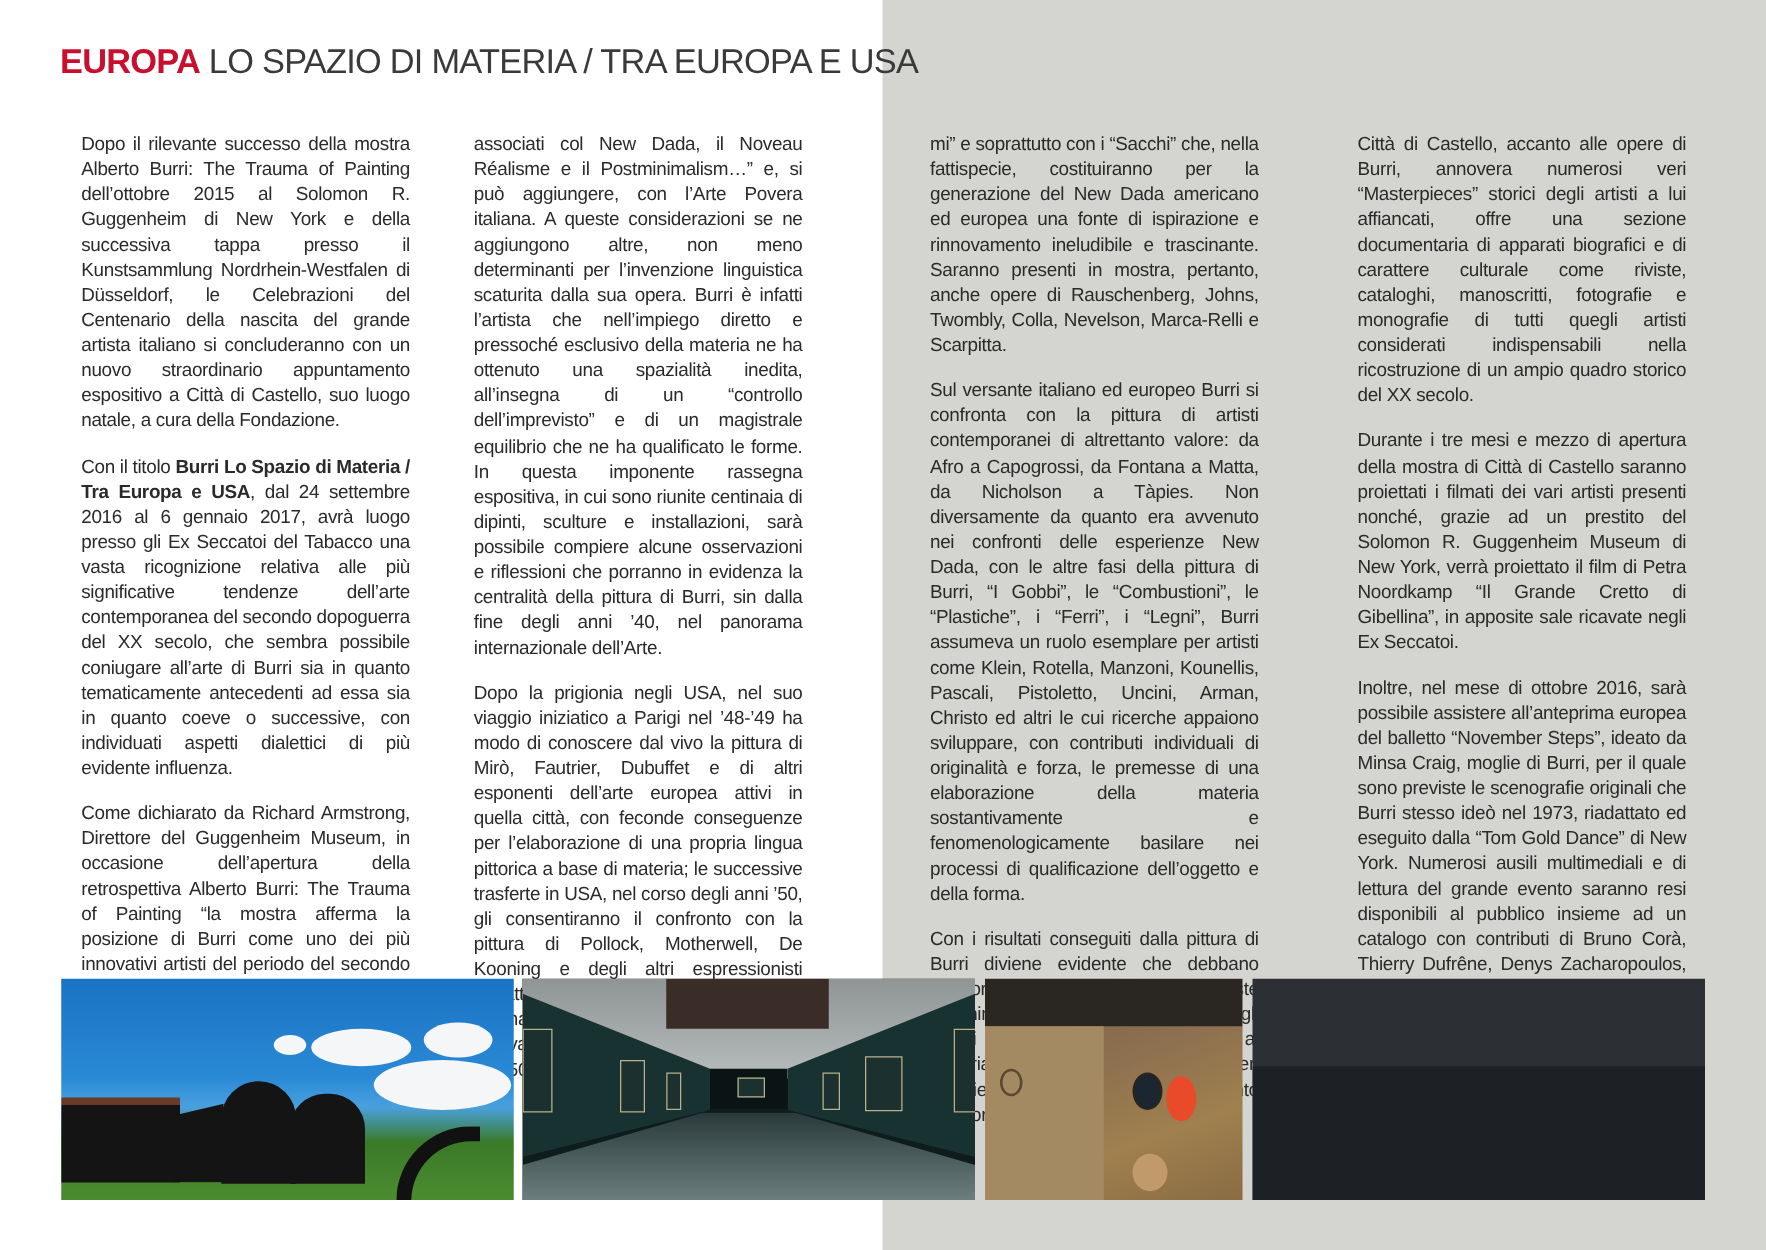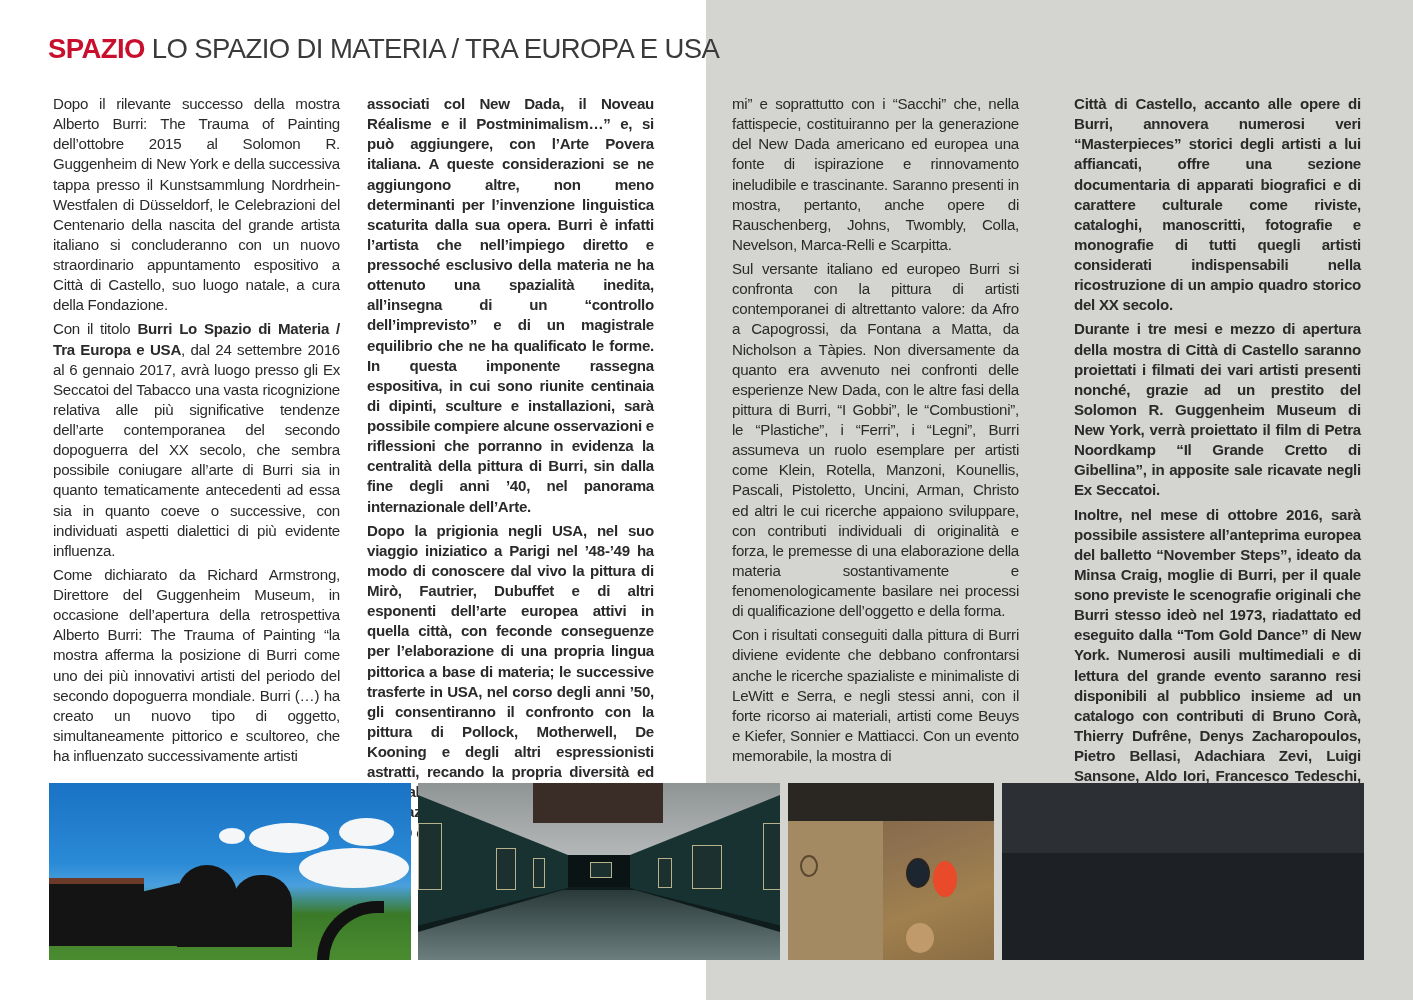--- a/index.html
+++ b/index.html
@@ -18,26 +18,26 @@
     font-size:27.5px; font-weight:normal; letter-spacing:-0.6px;
     color:#3a3a3a; white-space:nowrap; line-height:38px;
   }
   .title .brand { color:#c8102e; font-weight:bold; }
   .col {
     position:absolute; top:90px; width:295px;
     font-size:15.1px; line-height:20.12px;
     text-align:justify; letter-spacing:-0.25px;
     color:#2a2a2a;
   }
-  .col p { margin:4px; }
+  .col p { margin:16px; }
   .col b { font-weight:bold; }
   #col1 { left:49px; }
-  #col2 { left:363px;font-weight:bold; }
+  #col2 { left:363px; }
   #col3 { left:728px; }
-  #col4 { left:1070px;font-weight:bold; }
+  #col4 { left:1070px; }
   .photo {
     position:absolute; top:783px; height:177px; overflow:hidden;
   }
   
   #photo1 { left:49px; width:362px;
     background:linear-gradient(to bottom,#1a72c4 0%,#2a8ad6 45%,#4aa0de 58%,#3a7a28 74%,#4c8c30 100%); }
   #photo1 .cloud { position:absolute; background:#f4f6f8; border-radius:50%; }
   #photo1 .bldg { position:absolute; background:#141414; }
   #photo1 .roof { position:absolute; background:#6b3a28; }
   #photo1 .sculpt { position:absolute; border:12px solid #111; border-right:none; border-bottom:none; border-radius:60px 0 0 0; }
@@ -62,21 +62,21 @@
   #photo3 .hole { position:absolute; border-radius:50%; }
   
   #photo4 { left:1002px; width:362px; background:#2c2f33; }
   #photo4 .lower { position:absolute; left:0; top:70px; width:100%; height:107px; background:#1d2024; }
 </style>
 </head>
 <body>
 
 <div class="grey-panel"></div>
 
-<h1 class="title"><span class="brand">SPAZIO</span><span> LO SPAZIO DI MATERIA / TRA EUROPA E USA</span></h1>
+<h1 class="title"><span class="brand">EUROPA</span><span> LO SPAZIO DI MATERIA / TRA EUROPA E USA</span></h1>
 
 <div class="col" id="col1">
   <p>Dopo il rilevante successo della mostra Alberto Burri: The Trauma of Painting dell’ottobre 2015 al Solomon R. Guggenheim di New York e della successiva tappa presso il Kunstsammlung Nordrhein-Westfalen di Düsseldorf, le Celebrazioni del Centenario della nascita del grande artista italiano si concluderanno con un nuovo straordinario appuntamento espositivo a Città di Castello, suo luogo natale, a cura della Fondazione.</p>
   <p><span>Con il titolo </span><b>Burri Lo Spazio di Materia / Tra Europa e USA</b><span>, dal 24 settembre 2016 al 6 gennaio 2017, avrà luogo presso gli Ex Seccatoi del Tabacco una vasta ricognizione relativa alle più significative tendenze dell’arte contemporanea del secondo dopoguerra del XX secolo, che sembra possibile coniugare all’arte di Burri sia in quanto tematicamente antecedenti ad essa sia in quanto coeve o successive, con individuati aspetti dialettici di più evidente influenza.</span></p>
   <p>Come dichiarato da Richard Armstrong, Direttore del Guggenheim Museum, in occasione dell’apertura della retrospettiva Alberto Burri: The Trauma of Painting “la mostra afferma la posizione di Burri come uno dei più innovativi artisti del periodo del secondo dopoguerra mondiale. Burri (…) ha creato un nuovo tipo di oggetto, simultaneamente pittorico e scultoreo, che ha influenzato successivamente artisti</p>
 </div>
 
 <div class="col" id="col2">
   <p>associati col New Dada, il Noveau Réalisme e il Postminimalism…” e, si può aggiungere, con l’Arte Povera italiana. A queste considerazioni se ne aggiungono altre, non meno determinanti per l’invenzione linguistica scaturita dalla sua opera. Burri è infatti l’artista che nell’impiego diretto e pressoché esclusivo della materia ne ha ottenuto una spazialità inedita, all’insegna di un “controllo dell’imprevisto” e di un magistrale equilibrio che ne ha qualificato le forme. In questa imponente rassegna espositiva, in cui sono riunite centinaia di dipinti, sculture e installazioni, sarà possibile compiere alcune osservazioni e riflessioni che porranno in evidenza la centralità della pittura di Burri, sin dalla fine degli anni ’40, nel panorama internazionale dell’Arte.</p>
   <p>Dopo la prigionia negli USA, nel suo viaggio iniziatico a Parigi nel ’48-’49 ha modo di conoscere dal vivo la pittura di Mirò, Fautrier, Dubuffet e di altri esponenti dell’arte europea attivi in quella città, con feconde conseguenze per l’elaborazione di una propria lingua pittorica a base di materia; le successive trasferte in USA, nel corso degli anni ’50, gli consentiranno il confronto con la pittura di Pollock, Motherwell, De Kooning e degli altri espressionisti astratti, recando la propria diversità ed originalità. Le sue rivoluzionarie innovazioni erano rese evidenti sin dal ’48-’50 con i “Catra-</p>

